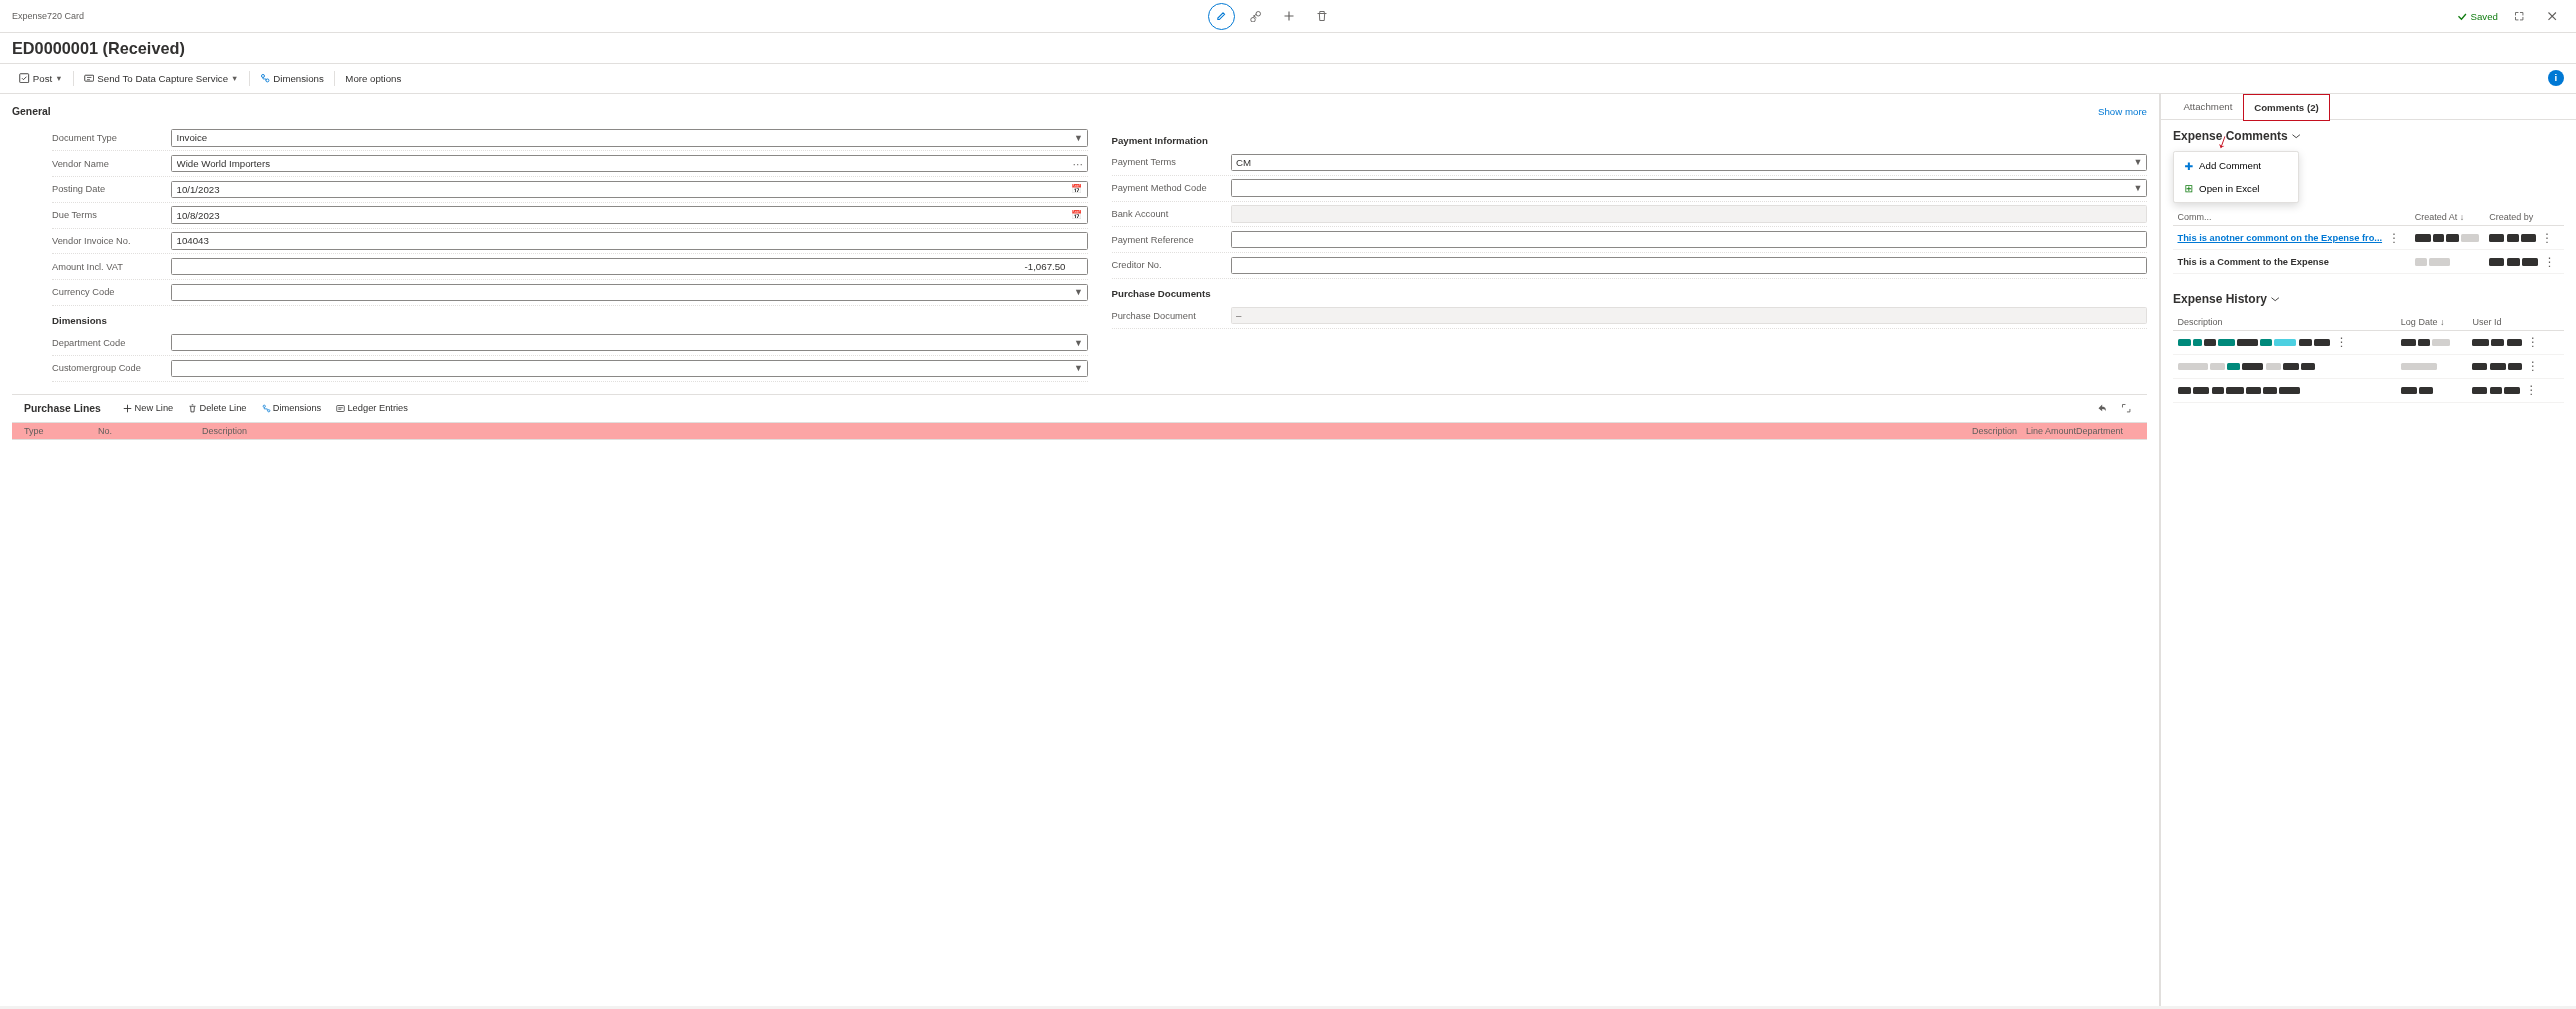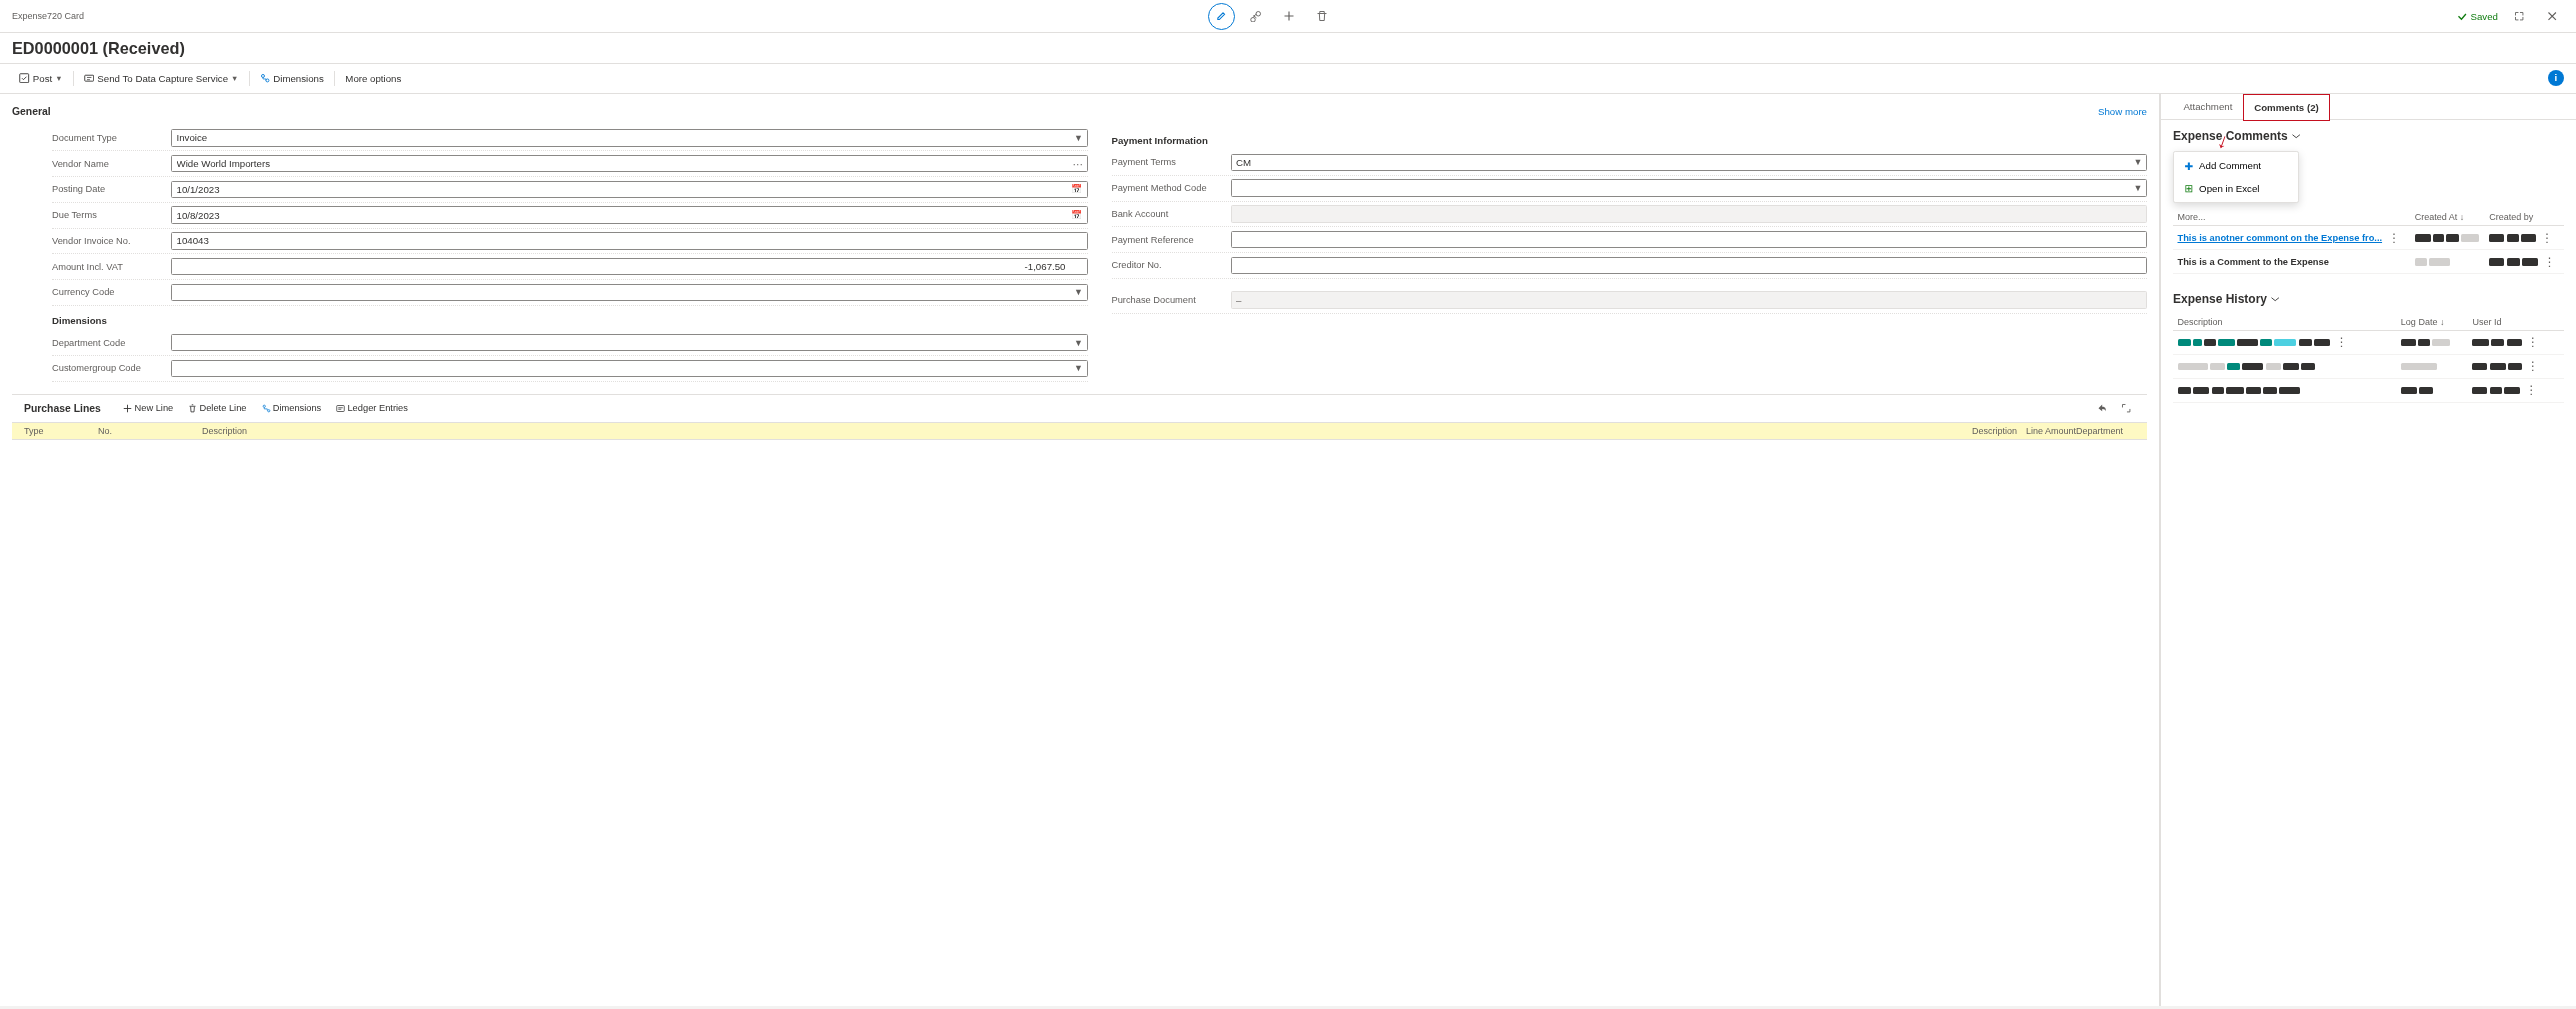--- a/index.html
+++ b/index.html
@@ -443,20 +443,21 @@
         </div>
 
         <div class="form-field">
           <span class="form-label">Creditor No.</span>
           <div class="form-control">
             <input type="text" class="form-input" style="">
           </div>
         </div>
 
         <div style="margin-top:9px;">
+          <div class="subsection-title">Purchase Documents</div>
 
           <div class="form-field">
             <span class="form-label">Purchase Document</span>
             <div class="form-control">
               <input type="text" class="form-input readonly" value="–" readonly="" style="">
             </div>
           </div>
         </div>
       </div>
     </div>
@@ -496,21 +497,21 @@
             <path d="M2 7l5-5v3c4 0 5 2 5 6-1-2-2-3-5-3v3L2 7z" fill="#605e5c"></path>
           </svg>
       </button>
       <button class="icon-btn" style="width:18px;height:18px;">
         <svg width="10.4" height="10.4" viewBox="0 0 14 14" fill="none">
             <path d="M2 2h4M2 2v4M12 12h-4M12 12v-4" stroke="#605e5c" stroke-width="1.2"></path>
           </svg>
       </button>
     </div>
 
-    <div style="display:flex; gap:0; padding: 3px 12px; font-size:9px; color:#605e5c; background:#fef9c3; border-bottom:0.7px solid #e1dfdd;">
+    <div style="display:flex; gap:0; padding: 3px 12px; font-size:9px; color:#605e5c; background:#fca5a5; border-bottom:0.7px solid #e1dfdd;">
       <span style="flex:0 0 74px;">Type</span>
       <span style="flex:0 0 104px;">No.</span>
       <span style="flex:1;">Description</span>
       <span style="flex:0 0 74px; text-align:right;">Description</span>
       <span style="flex:0 0 59px; text-align:right;">Line Amount</span>
       <span style="flex:0 0 59px;">Department</span>
     </div>
 
   </div>
 
@@ -543,21 +544,21 @@
             </button>
           </div>
 
           
           <div style="position:absolute; top:-22px; left:45px; color:#c50f1f; font-size:21px; transform:rotate(20deg);">↓</div>
         </div>
 
         <table class="comment-table">
           <thead>
             <tr>
-              <th>More...</th>
+              <th>Comm...</th>
               <th>
                 <span>Created At ↓</span>
               </th>
               <th>Created by</th>
             </tr>
           </thead>
           <tbody>
             <tr>
               <td>
                 <div style="display:flex; align-items:center; gap:3px;">

